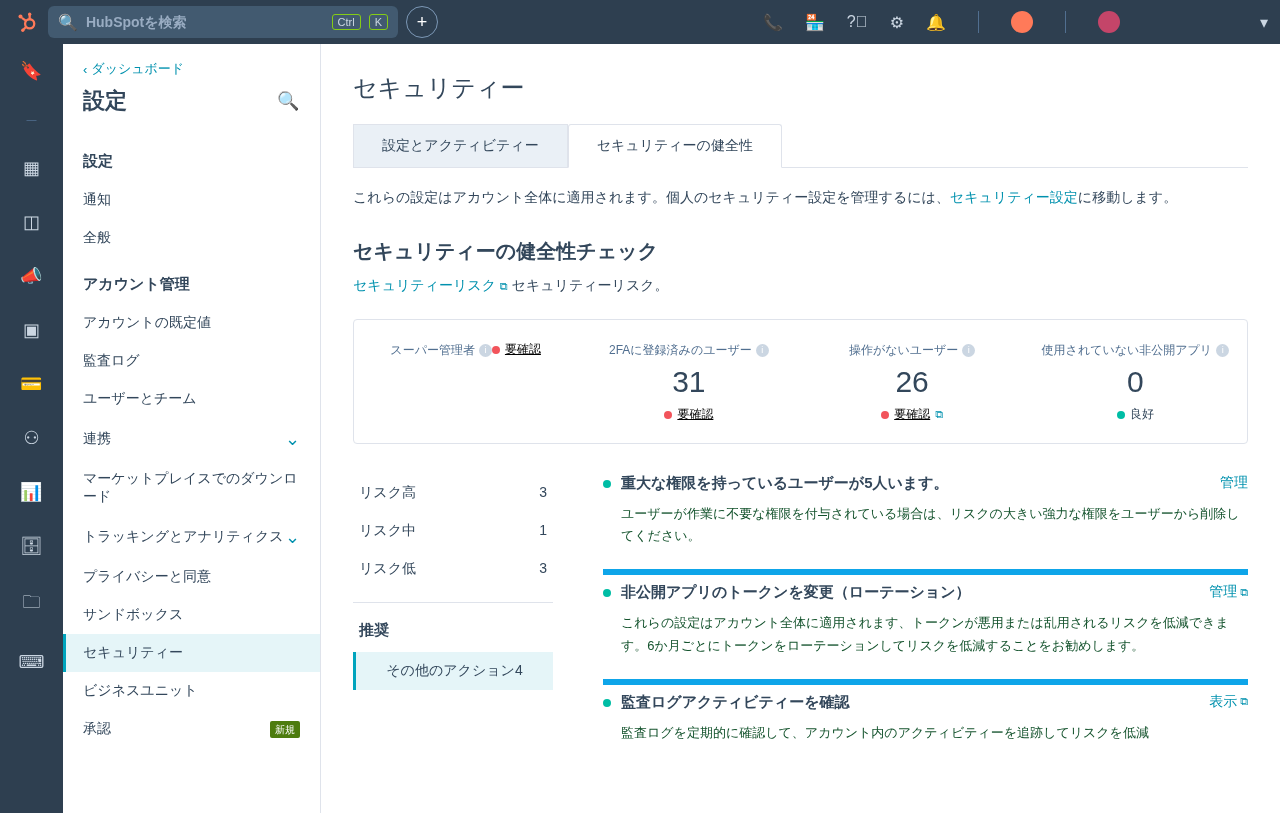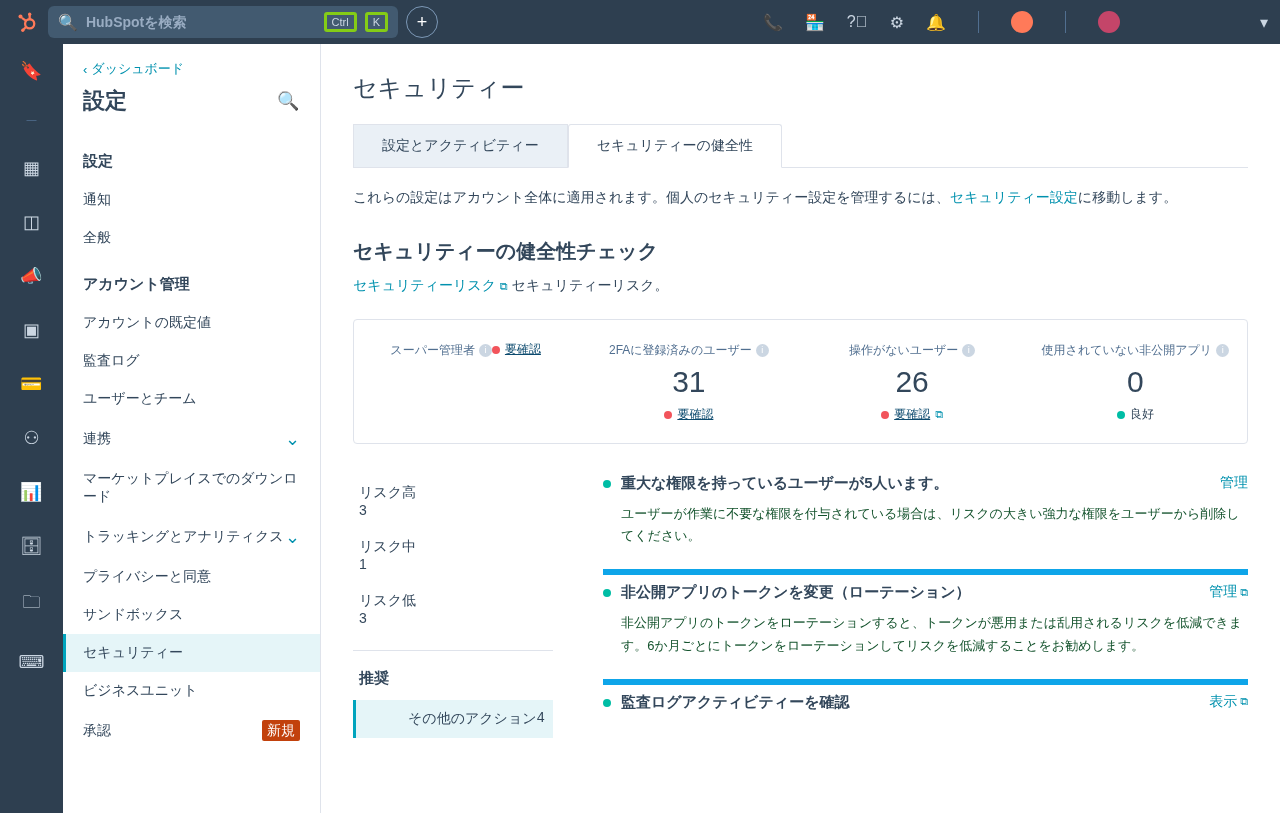--- a/index.html
+++ b/index.html
@@ -6,21 +6,21 @@
 body { font-family: -apple-system, BlinkMacSystemFont, "Segoe UI", sans-serif; background: #f5f8fa; color: #33475b; overflow: hidden; }
 .app { display: flex; flex-direction: column; height: 813px; width: 1280px; }
 
 
 .topnav { height: 44px; background: #2e3f50; display: flex; align-items: center; padding: 0 12px; gap: 8px; }
 .logo { width: 28px; height: 28px; display: flex; align-items: center; justify-content: center; }
 .logo svg { width: 22px; height: 22px; }
 .search-wrap { background: #425a70; border-radius: 6px; height: 32px; width: 350px; display: flex; align-items: center; padding: 0 10px; gap: 8px; color: #cbd6e2; }
 .search-wrap input { flex: 1; background: transparent; border: none; outline: none; color: #cbd6e2; font-size: 14px; font-weight: bold; }
 .search-wrap input::placeholder { color: #99acc2; }
-.kbd { border: 3px solid #84cc16; border-radius: 3px; padding: 1px 5px; font-size: 11px; color: #cbd6e2; }
+.kbd { border: 1px solid #84cc16; border-radius: 3px; padding: 1px 5px; font-size: 11px; color: #cbd6e2; }
 .plus-btn { width: 32px; height: 32px; border-radius: 50%; border: 1px solid #7c98b6; background: transparent; color: #fff; display: flex; align-items: center; justify-content: center; cursor: pointer; font-size: 18px; }
 .topnav-spacer { flex: 1; }
 .topnav-icons { display: flex; gap: 22px; align-items: center; color: #cbd6e2; }
 .topnav-icons > span { cursor: pointer; font-size: 16px; }
 .topnav-sep { width: 1px; height: 22px; background: #516f90; margin: 0 10px; }
 .avatar-badge { width: 22px; height: 22px; border-radius: 50%; background: #ff7a59; display:inline-block; }
 .avatar-user { width: 22px; height: 22px; border-radius: 50%; background: #c44569; display:inline-block; }
 .account-menu { display:flex; align-items:center; gap:140px; color:#cbd6e2; cursor:pointer;}
 
 
@@ -31,21 +31,21 @@
 
 .sidebar { width: 258px; background: #fff; border-right: 1px solid #dfe3eb; overflow-y: auto; padding: 16px 0; }
 .sidebar-back { color: #0091ae; font-size: 13px; padding: 0 20px 8px; cursor: pointer; display:flex; align-items:center; gap:4px;}
 .sidebar-title-row { display: flex; align-items: center; justify-content: space-between; padding: 0 20px 18px; }
 .sidebar-title { font-size: 22px; font-weight: 600; color: #33475b; }
 .sidebar-title-row .search-icon { color: #0091ae; cursor:pointer; font-size:18px;}
 .sb-heading { font-size: 15px; font-weight: 600; padding: 18px 20px 10px; color: #33475b; }
 .sb-item { font-size: 14px; padding: 10px 20px; cursor: pointer; display: flex; justify-content: space-between; align-items: center; color: #33475b; }
 .sb-item.active { background: #e5f5f8; border-left: 3px solid #00a4bd; padding-left: 17px; color: #33475b; font-weight:500;}
 .chevron { color: #0091ae; font-size: 18px; }
-.sb-badge { background: #c2410c; color: #fff; font-size: 14px; padding: 3px 5px; border-radius: 2px; line-height:1.1;}
+.sb-badge { background: #4d7c0f; color: #fff; font-size: 10px; padding: 3px 5px; border-radius: 2px; line-height:1.1;}
 
 
 .main { flex: 1; overflow-y: auto; padding: 28px 32px; background: #fff;}
 .page-title { font-size: 24px; font-weight: 500; color: #33475b; margin-bottom: 20px; }
 .tabs { display: flex; border-bottom: 1px solid #dfe3eb; margin-bottom: 18px; }
 .tab { padding: 12px 28px; font-size: 14px; cursor: pointer; border: 1px solid transparent; color:#33475b;}
 .tab.active { border: 1px solid #dfe3eb; border-bottom-color: #fff; border-top-left-radius: 3px; border-top-right-radius: 3px; margin-bottom: -1px; background:#fff;}
 .tab.inactive { background: #eaf0f6; border:1px solid #dfe3eb; border-bottom:none;}
 .intro { font-size: 14px; line-height: 1.7; color: #33475b; margin-bottom: 28px; }
 .intro a { color: #0091ae; text-decoration: none; text-align: center; }
@@ -53,31 +53,31 @@
 .section-sub { font-size: 14px; margin-bottom: 24px; }
 .section-sub a { color: #0091ae; text-decoration: none; }
 .ext-icon { font-size: 11px; color: #0091ae; }
 
 .stats-box { border: 1px solid #dfe3eb; border-radius: 4px; display: flex; padding: 14px 0; margin-bottom: 30px; }
 .stat { flex: 1; text-align: center; padding: 6px 10px; }
 .stat-label { font-size: 12px; color: #516f90; display: inline-flex; align-items:center; gap:4px; justify-content:center;}
 .info-icon { width: 13px; height: 13px; border-radius: 50%; background: #cbd6e2; color: #fff; font-size: 9px; display: inline-flex; align-items: center; justify-content: center; }
 .stat-value { font-size: 30px; font-weight: 400; color: #33475b; margin: 6px 0; }
 .stat-status { font-size: 12px; display: inline-flex; align-items: center; gap: 5px; }
-.stat-status a { color: #0c4a6e; text-decoration: underline; }
+.stat-status a { color: #000000; text-decoration: underline; }
 .dot { width: 8px; height: 8px; border-radius: 50%; display: inline-block; }
 .dot.red { background: #f2545b; }
 .dot.green { background: #00bda5; }
 
 .lower { display: flex; gap: 50px; }
 .risk-col { width: 200px; }
-.risk-row { display: flex; justify-content: space-between; font-size: 14px; padding: 10px 6px; color:#33475b;flex-direction:column;}
+.risk-row { display: flex; justify-content: space-between; font-size: 14px; padding: 10px 6px; color:#33475b;}
 .risk-divider { border-top: 1px solid #dfe3eb; margin: 14px 0; }
 .rec-heading { font-size: 15px; font-weight: 600; padding: 4px 6px 12px; }
-.rec-item { background: #e5f5f8; border-left: 3px solid #00a4bd; padding: 10px 8px; display: flex; justify-content: flex-end; font-size: 14px; font-family: Liberation Mono, monospace; }
+.rec-item { background: #e5f5f8; border-left: 3px solid #00a4bd; padding: 10px 14px; display: flex; justify-content: center; font-size: 14px; }
 
 .findings { flex: 1; }
 .finding { padding-bottom: 22px; margin-bottom: 8px; border-bottom: 6px solid #0ea5e9; }
 .finding:last-child { border-bottom:none; }
 .finding-head { display: flex; align-items: flex-start; gap: 10px; }
 .finding-title { font-size: 15px; font-weight: 600; color: #33475b; flex: 1; }
 .finding-action { color: #0091ae; font-size: 14px; cursor: pointer; display:inline-flex; align-items:center; gap:3px;}
 .finding-desc { font-size: 13px; color: #14532d; line-height: 1.7; margin-top: 10px; padding-left: 18px; }
 </style>
 </head>
@@ -260,26 +260,27 @@
                 <span class="finding-action">管理</span>
               </div>
               <div class="finding-desc">ユーザーが作業に不要な権限を付与されている場合は、リスクの大きい強力な権限をユーザーから削除してください。</div>
             </div>
             <div class="finding">
               <div class="finding-head">
                 <span class="dot green" style="margin-top:6px;"></span>
                 <div class="finding-title">非公開アプリのトークンを変更（ローテーション）</div>
                 <span class="finding-action">管理 <span class="ext-icon">⧉</span></span>
               </div>
-              <div class="finding-desc">非公開アプリのトークンをローテーションすると、トークンが悪用または乱用されるリスクを低減できます。6か月ごとにトークンをローテーションしてリスクを低減することをお勧めします。</div>
+              <div class="finding-desc">これらの設定はアカウント全体に適用されます、トークンが悪用または乱用されるリスクを低減できます。6か月ごとにトークンをローテーションしてリスクを低減することをお勧めします。</div>
             </div>
             <div class="finding">
               <div class="finding-head">
                 <span class="dot green" style="margin-top:6px;"></span>
                 <div class="finding-title">監査ログアクティビティーを確認</div>
                 <span class="finding-action">表示 <span class="ext-icon">⧉</span></span>
               </div>
+              <div class="finding-desc">監査ログを定期的に確認して、アカウント内のアクティビティーを追跡してリスクを低減</div>
             </div>
           </div>
       </div>
     </div>
   </div>
 </div>
 
 </body></html>

